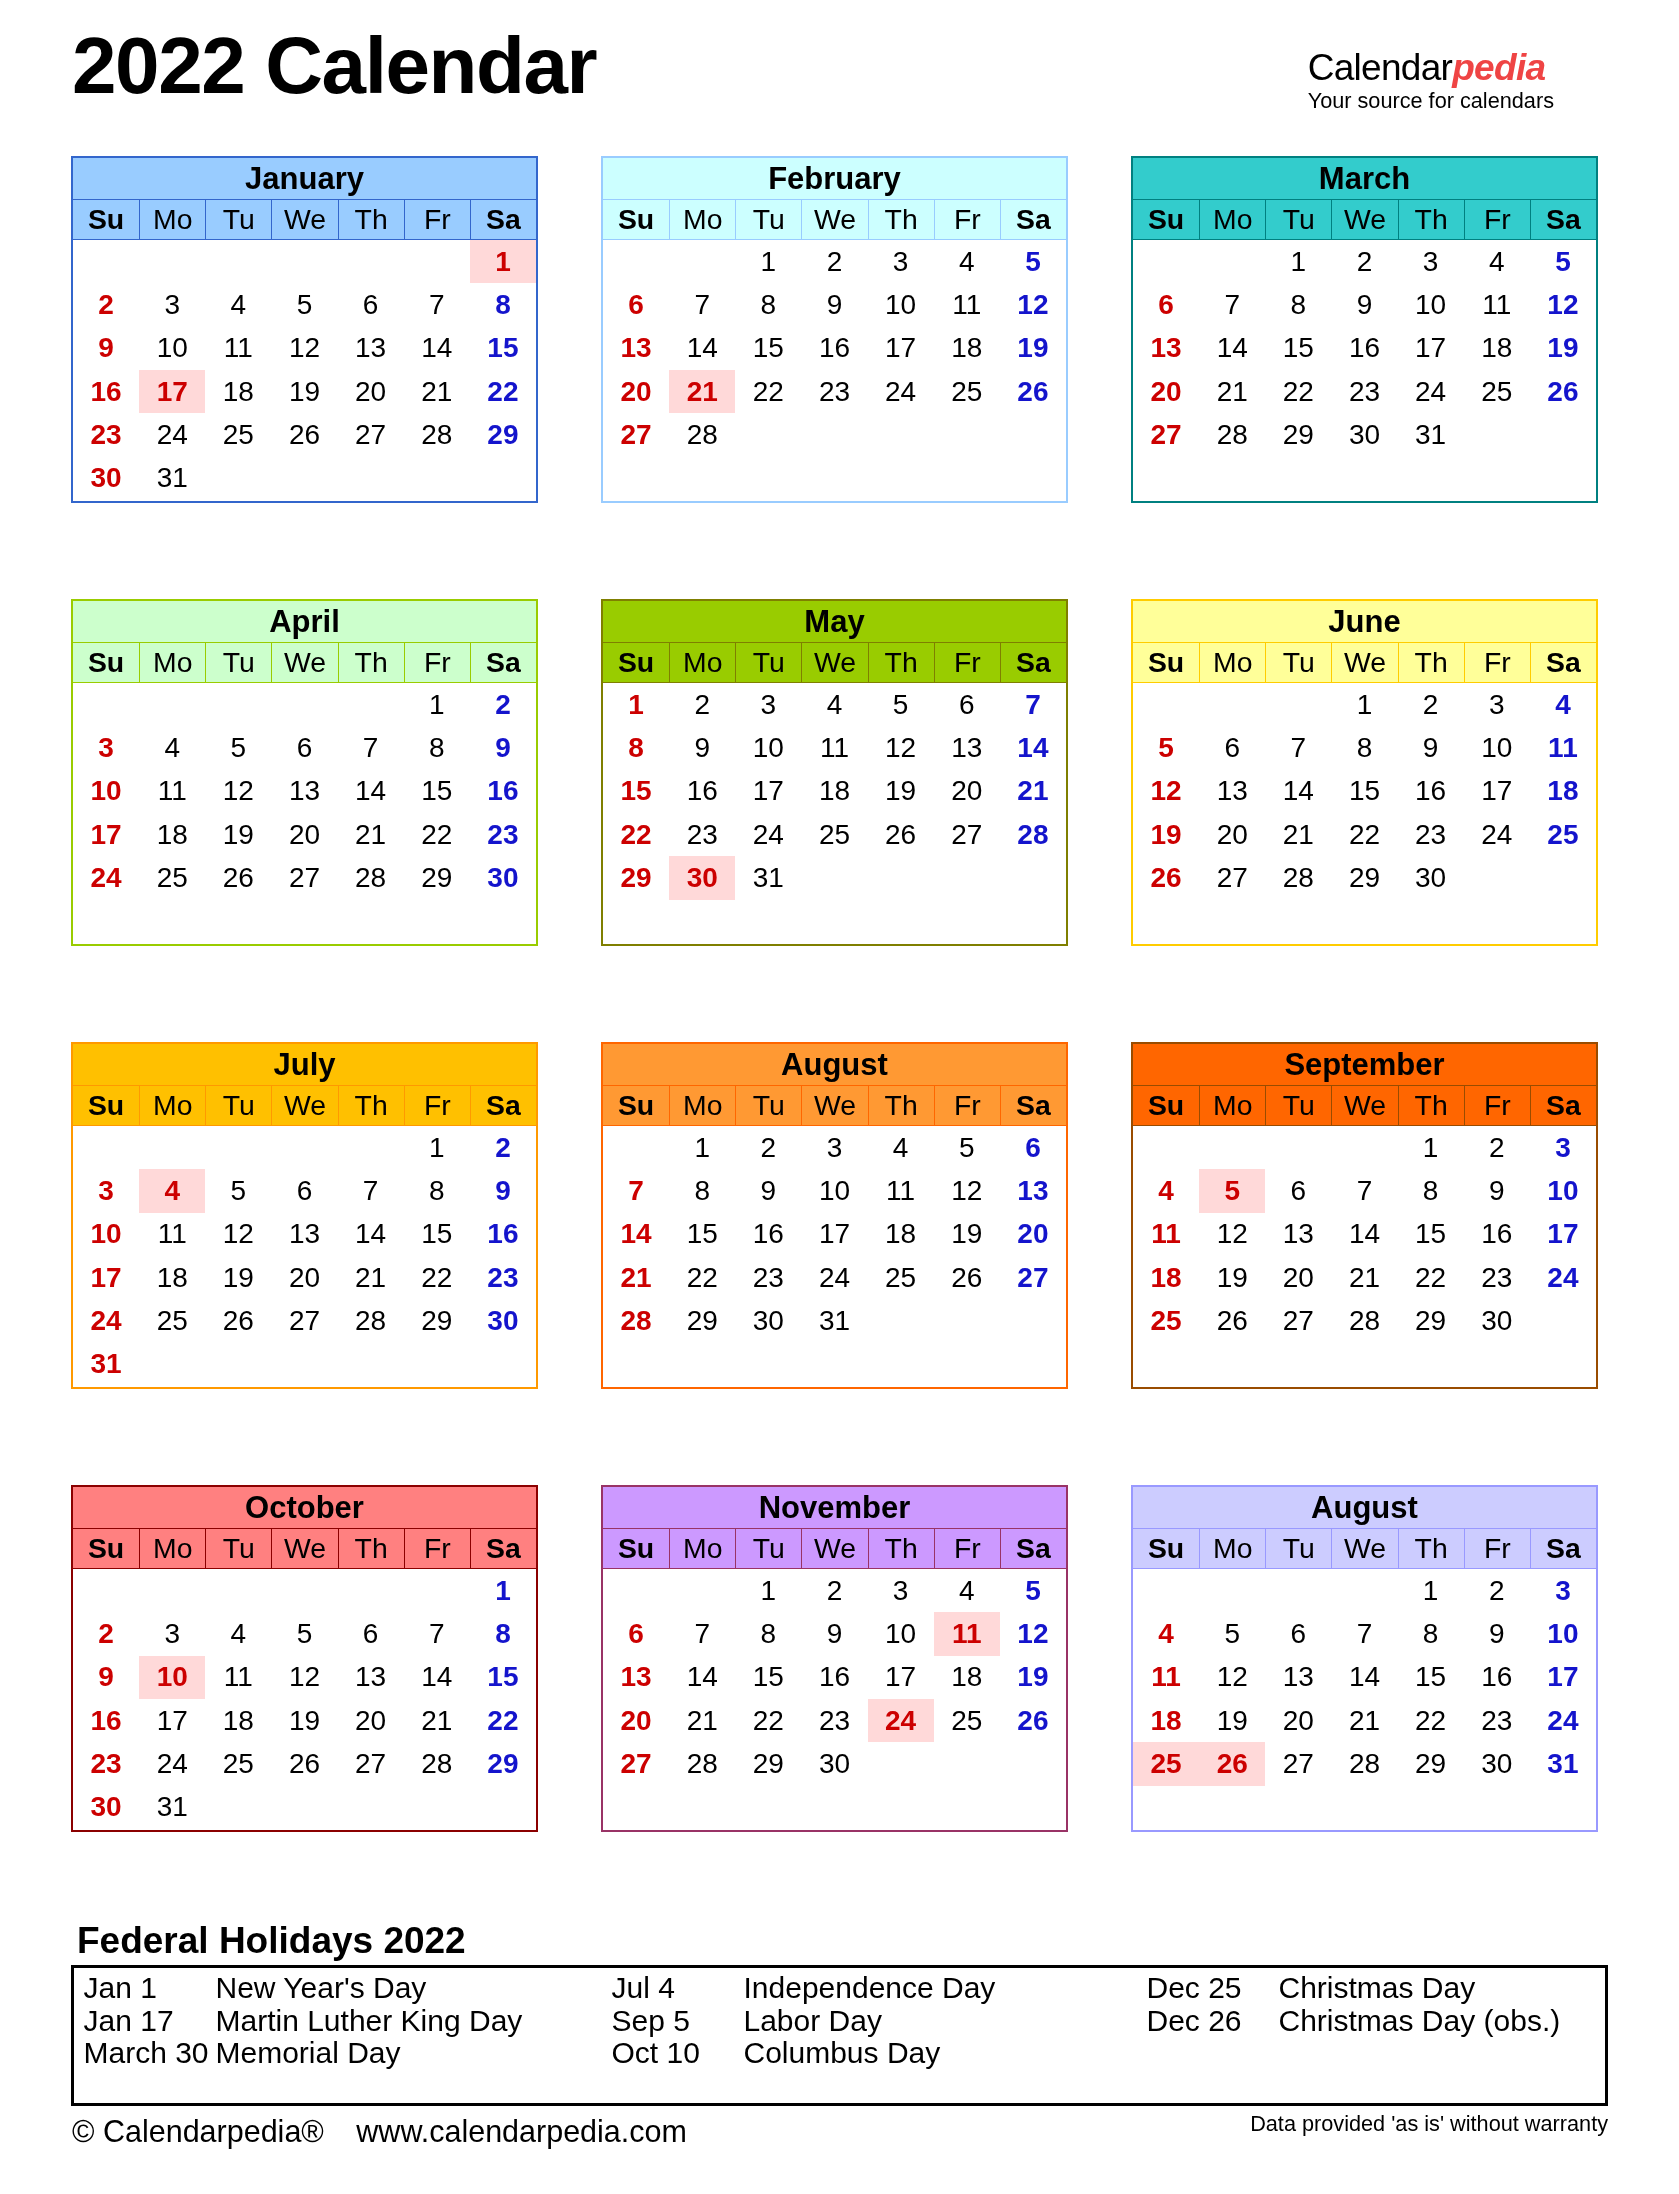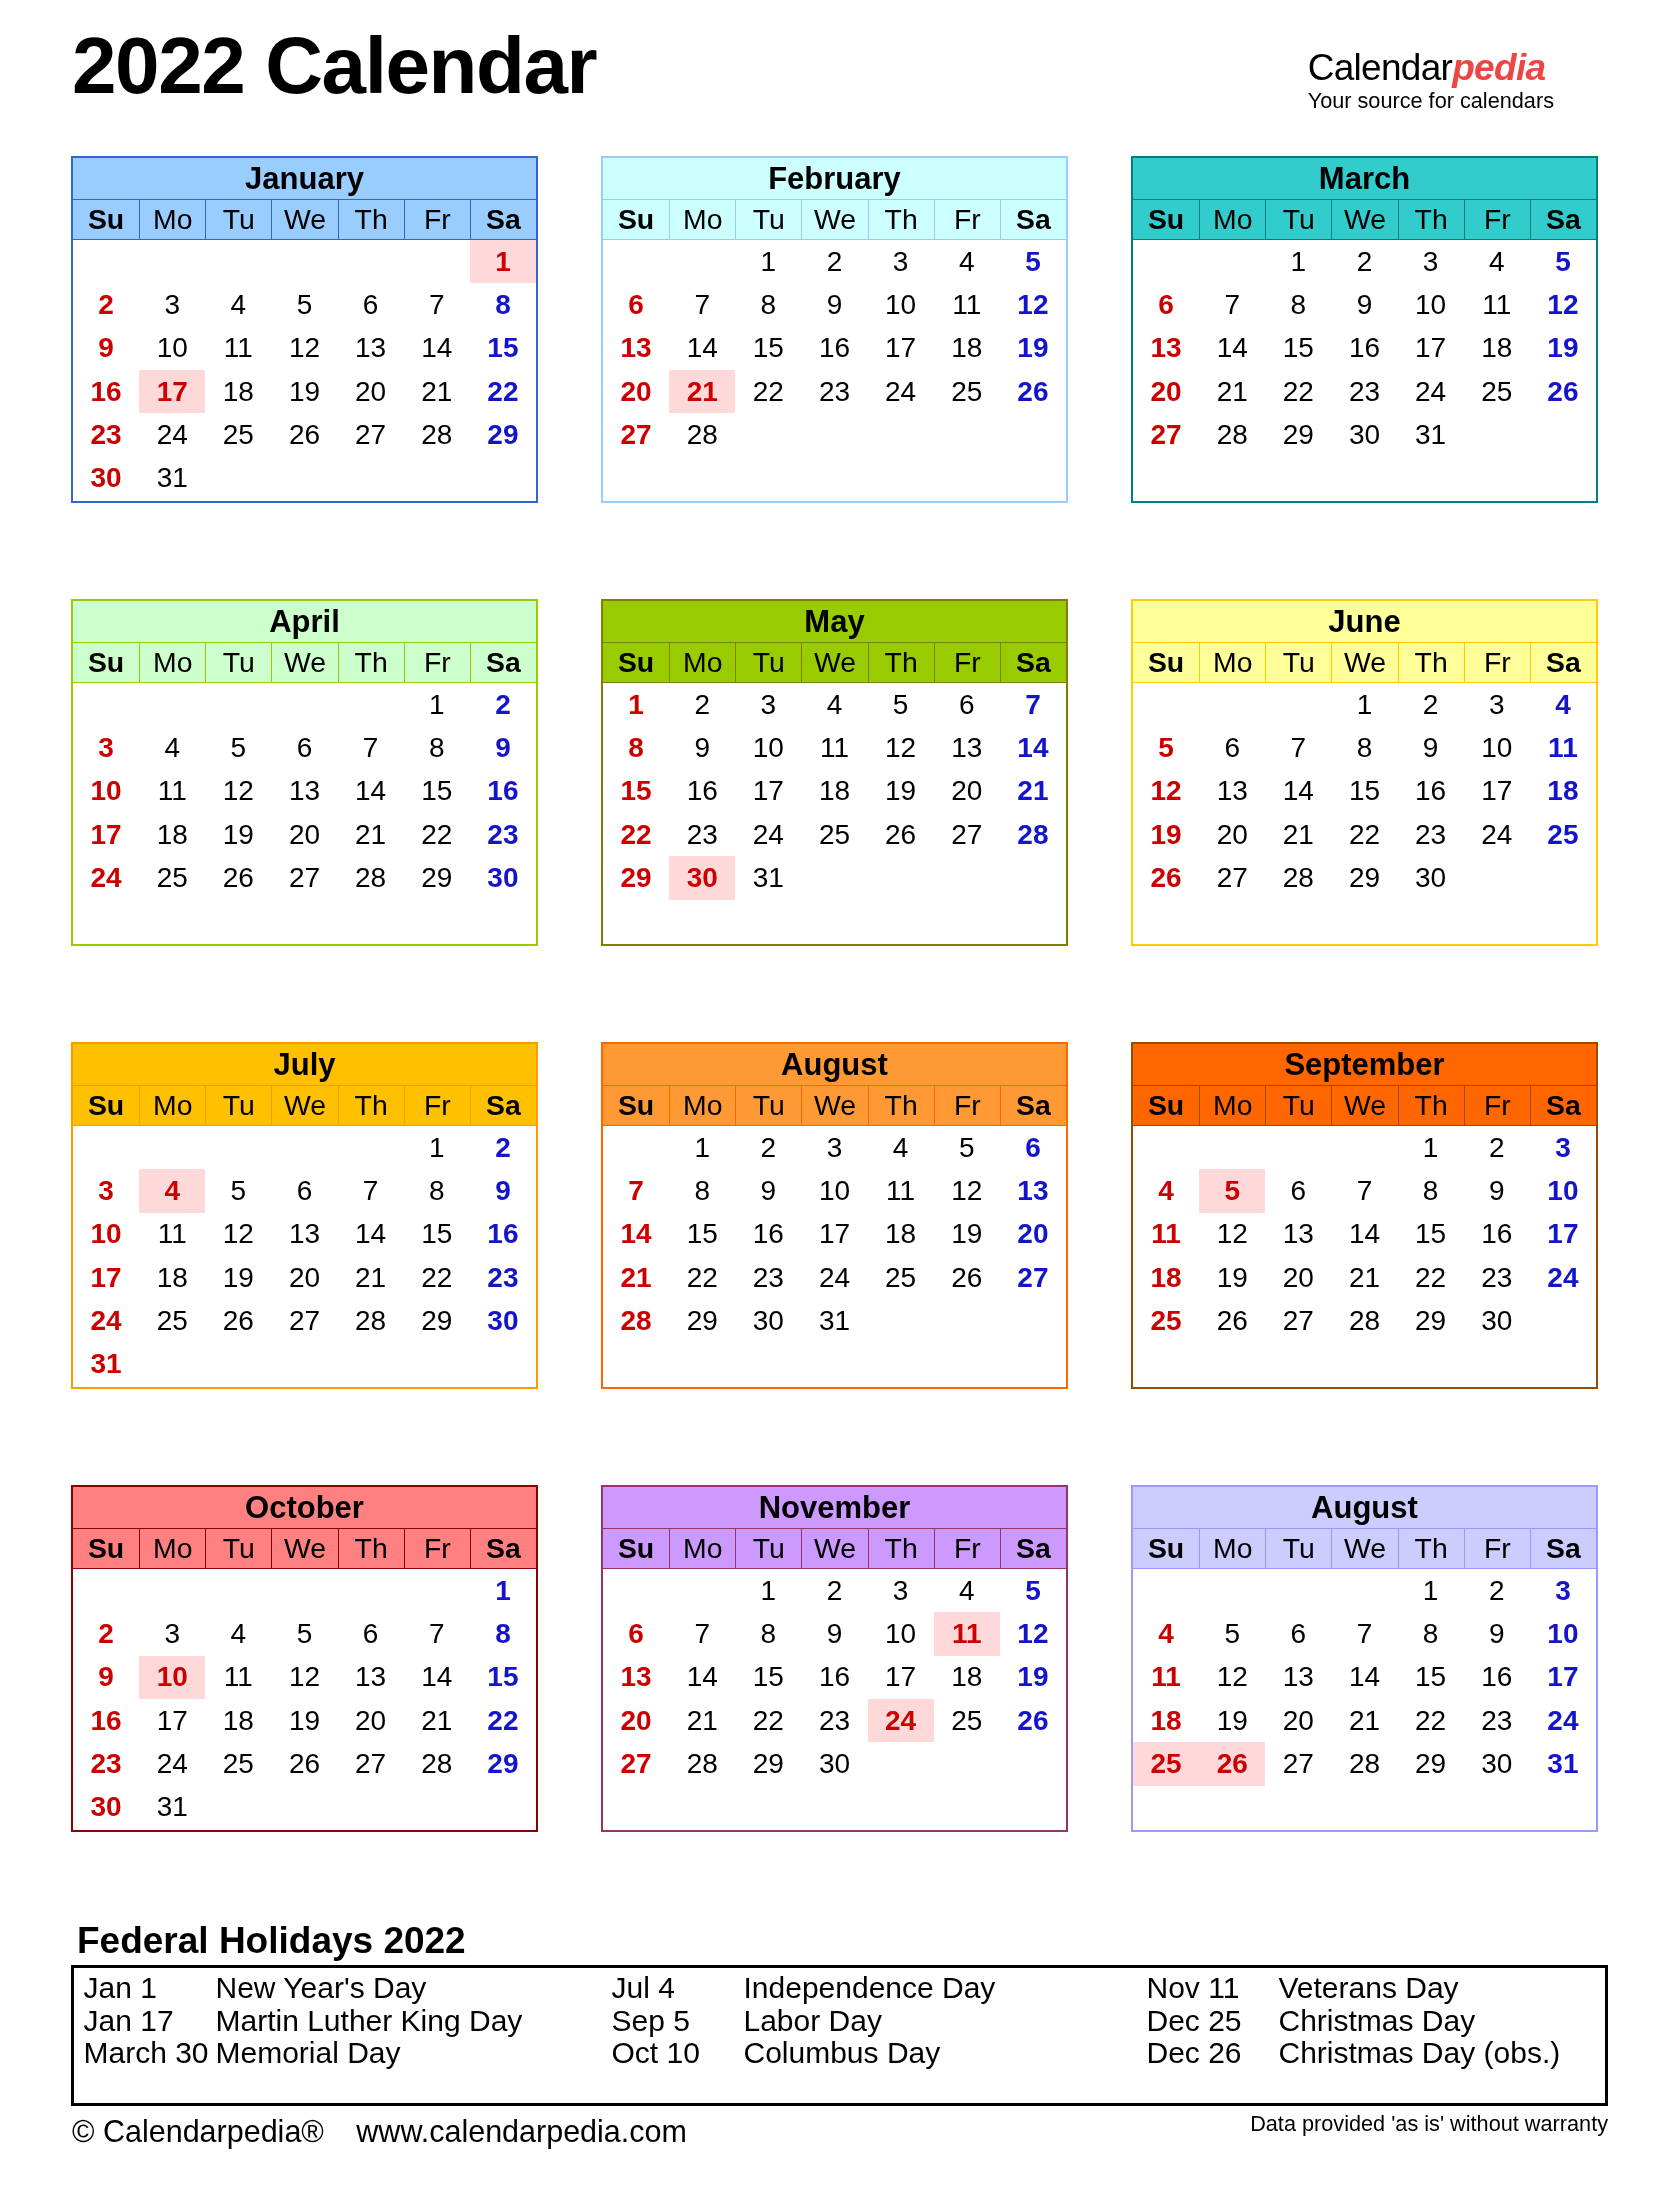--- a/index.html
+++ b/index.html
@@ -783,24 +783,20 @@
         <span class="hol-date">Sep 5</span>
         <span class="hol-name">Labor Day</span>
       </div>
       <div class="hol-row">
         <span class="hol-date">Oct 10</span>
         <span class="hol-name">Columbus Day</span>
       </div>
     </div>
   <div class="hol-col">
       <div class="hol-row">
-        <span class="hol-date">Nov 11</span>
-        <span class="hol-name">Veterans Day</span>
-      </div>
-      <div class="hol-row">
         <span class="hol-date">Dec 25</span>
         <span class="hol-name">Christmas Day</span>
       </div>
       <div class="hol-row">
         <span class="hol-date">Dec 26</span>
         <span class="hol-name">Christmas Day (obs.)</span>
       </div>
     </div>
 </div>
 

